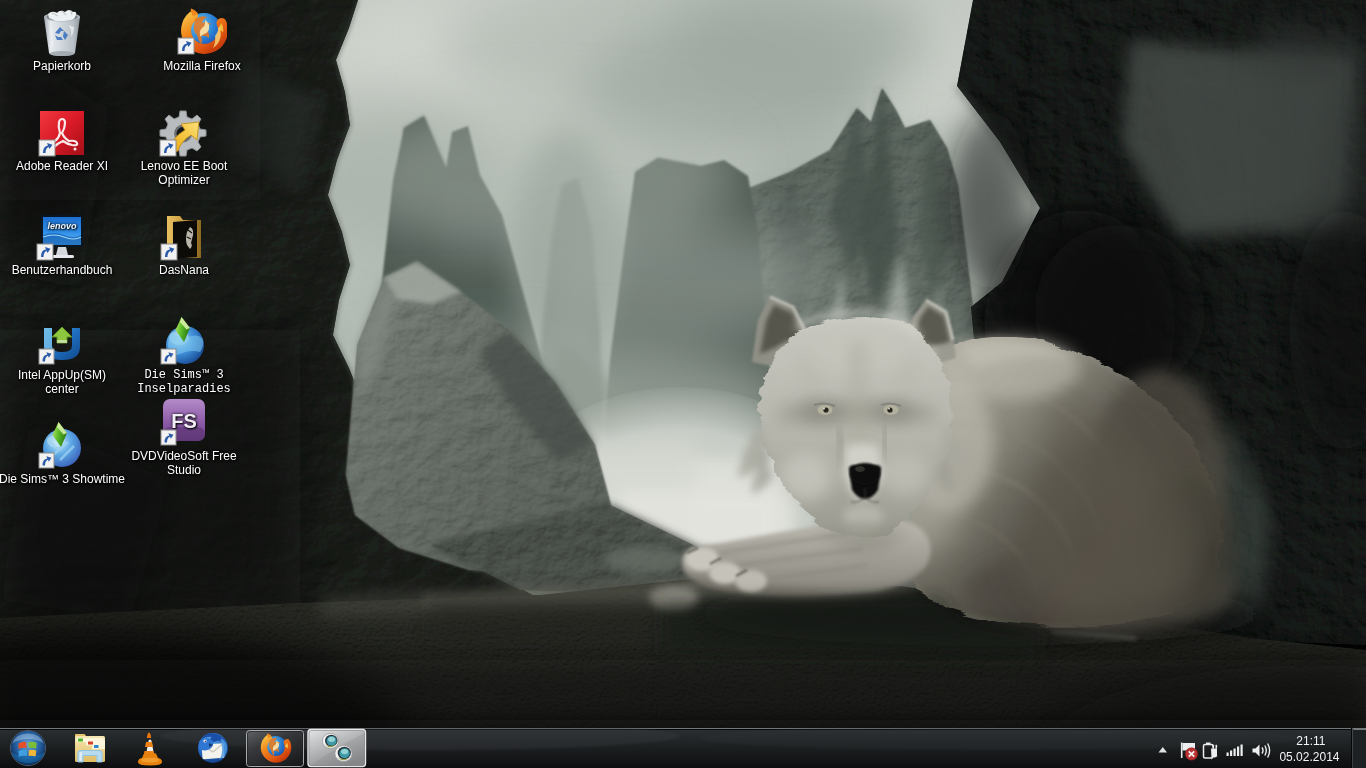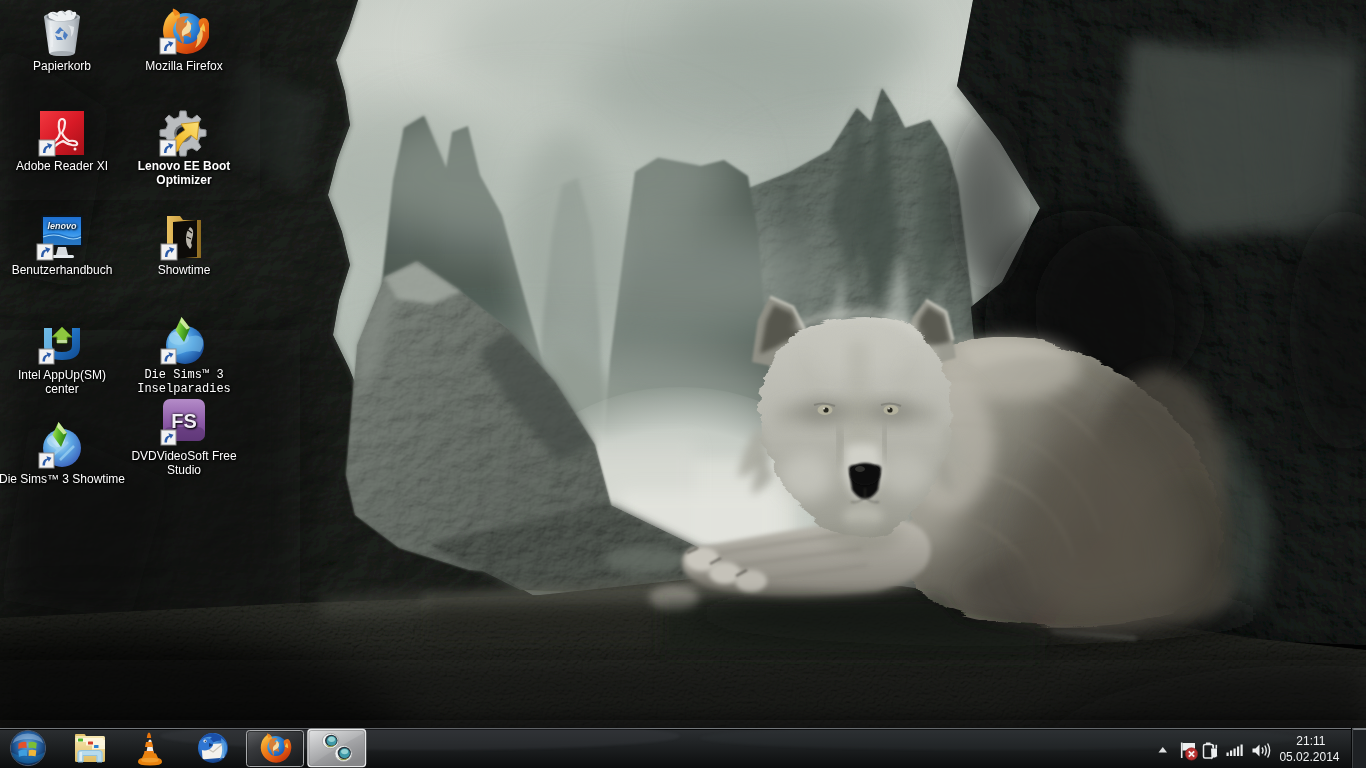--- a/index.html
+++ b/index.html
@@ -344,21 +344,21 @@
 <path d="M26,24 L30,28 L27,33 L25,29.5" fill="#3f74bf"></path>
 <path d="M25,33 L19,33 L17,28 L20,30 L23,30" fill="#3f74bf"></path>
 </g>
 <path d="M30,18 Q34,22 33,30 Q36,26 36,20 Z" fill="#e8ecef" opacity="0.8"></path>
 <path d="M13,20 Q15,30 14,40" stroke="#eef1f3" stroke-width="2" opacity="0.7" fill="none"></path>
 <ellipse cx="24" cy="46.5" rx="12" ry="2.5" fill="#9aa1a8" opacity="0.8"></ellipse>
 </svg>
 <div class="lbl">Papierkorb</div>
 </div>
 
-<div class="cell" style="left:119px;top:7px;">
+<div class="cell" style="left:137px;top:7px;">
 <svg width="50" height="50" viewBox="0 0 50 50">
 <defs>
 <radialGradient id="ffglobe" cx="0.35" cy="0.3" r="0.8">
 <stop offset="0" stop-color="#6ac7ee"></stop>
             <stop offset="0.55" stop-color="#2a7fd4"></stop>
             <stop offset="1" stop-color="#1a3f9e"></stop>
 </radialGradient>
 <linearGradient id="fffox" x1="0" y1="0" x2="0.8" y2="1">
 <stop offset="0" stop-color="#f7bd42"></stop>
             <stop offset="0.35" stop-color="#f1871c"></stop>
@@ -390,21 +390,21 @@
 </defs>
 <rect x="2" y="2" width="44" height="44" fill="url(#adbg)"></rect>
 <path d="M24,10 Q27,10 27,14 Q27,19 24,24 Q26,29 31,32 Q38,31 39,34 Q40,37 34,36 Q29,35 25,32 Q20,34 16,38 Q12,42 11,39 Q10,36 17,32 Q21,29 22,24 Q20,18 21,13 Q22,10 24,10 Z" fill="none" stroke="#fbe9e9" stroke-width="2.2"></path>
 <circle cx="37" cy="40" r="1.5" fill="#fbe9e9"></circle>
 <rect x="1" y="31" width="16" height="16" fill="#f2f2f2" stroke="#8a8a8a" stroke-width="1"></rect>
 <path d="M5,44 Q5,37 10,36.5 L9,34 L14.5,35.8 L11.5,40 L10.7,37.9 Q7.5,38.8 7.5,44 Z" fill="#2b5ba8"></path>
 </svg>
 <div class="lbl">Adobe Reader XI</div>
 </div>
 
-<div class="cell" style="left:119px;top:109px;font-weight:bold;">
+<div class="cell" style="left:119px;top:109px;">
 <svg width="50" height="48" viewBox="0 0 50 48">
 <defs>
 <linearGradient id="geary" x1="0" y1="1" x2="1" y2="0">
 <stop offset="0" stop-color="#e8a00c"></stop>
             <stop offset="0.5" stop-color="#f5c63e"></stop>
             <stop offset="1" stop-color="#fadf7a"></stop>
 </linearGradient>
 </defs>
 <g fill="#b9bcbf" stroke="#8f9295" stroke-width="1">
 <path d="M21,2 L27,2 L28,8 L33,10 L38,6 L42,10 L39,15 L41,20 L47,21 L47,27 L41,28 L39,33 L42,38 L38,42 L33,39 L28,41 L27,47 L21,47 L20,41 L15,39 L10,42 L6,38 L9,33 L7,28 L1,27 L1,21 L7,20 L9,15 L6,10 L10,6 L15,10 L20,8 Z"></path>
@@ -449,21 +449,21 @@
             <stop offset="1" stop-color="#8a6820"></stop>
 </linearGradient>
 </defs>
 <path d="M7,3 L20,3 L23,7 L41,7 L41,45 L7,45 Z" fill="url(#foldg)"></path>
 <path d="M13,9 L37,7 L37,44 L13,46 Z" fill="#0d0b08"></path>
 <path d="M30,14 Q34,16 33,22 L31,30 Q33,33 30,36 L27,32 Q25,26 27,19 Z" fill="#d8d4c8" opacity="0.85"></path>
 <path d="M28,17 L32,20 M27,24 L31,26" stroke="#171310" stroke-width="1.2"></path>
 <rect x="1" y="31" width="16" height="16" fill="#f2f2f2" stroke="#8a8a8a" stroke-width="1"></rect>
 <path d="M5,44 Q5,37 10,36.5 L9,34 L14.5,35.8 L11.5,40 L10.7,37.9 Q7.5,38.8 7.5,44 Z" fill="#2b5ba8"></path>
 </svg>
-<div class="lbl">Showtime</div>
+<div class="lbl">DasNana</div>
 </div>
 
 <div class="cell" style="left:-3px;top:316px;">
 <svg width="48" height="50" viewBox="0 0 48 50">
 <defs>
 <linearGradient id="appu" x1="0" y1="0" x2="1" y2="1">
 <stop offset="0" stop-color="#4aa8e0"></stop>
             <stop offset="0.5" stop-color="#1f6fc0"></stop>
             <stop offset="1" stop-color="#10488c"></stop>
 </linearGradient>

